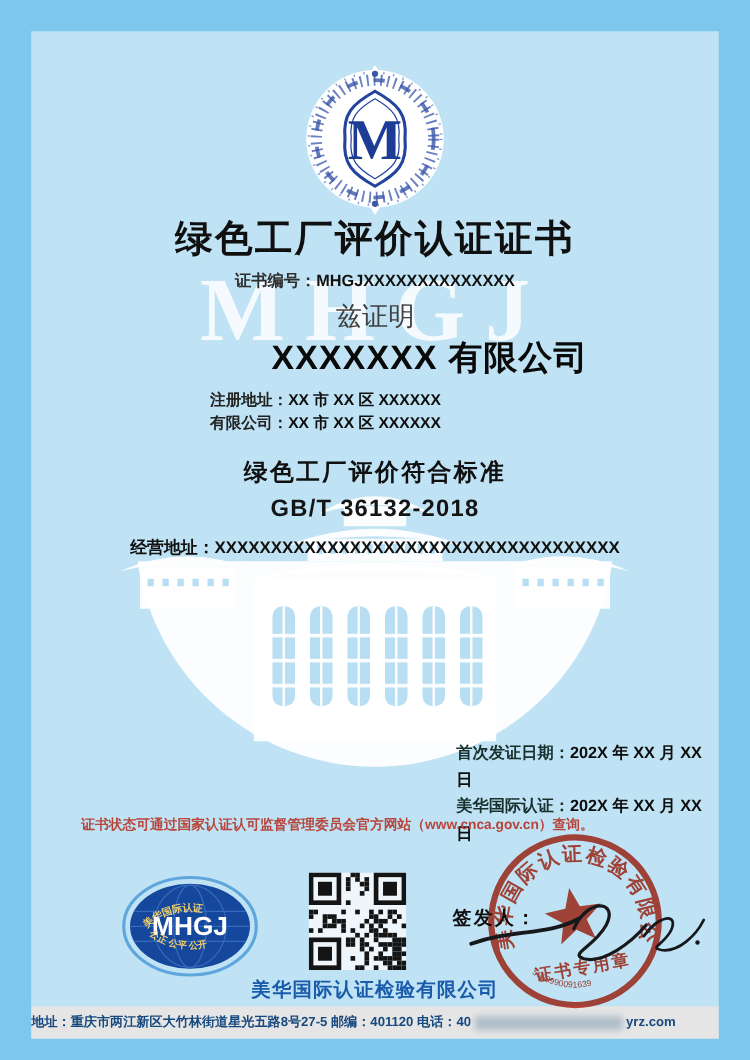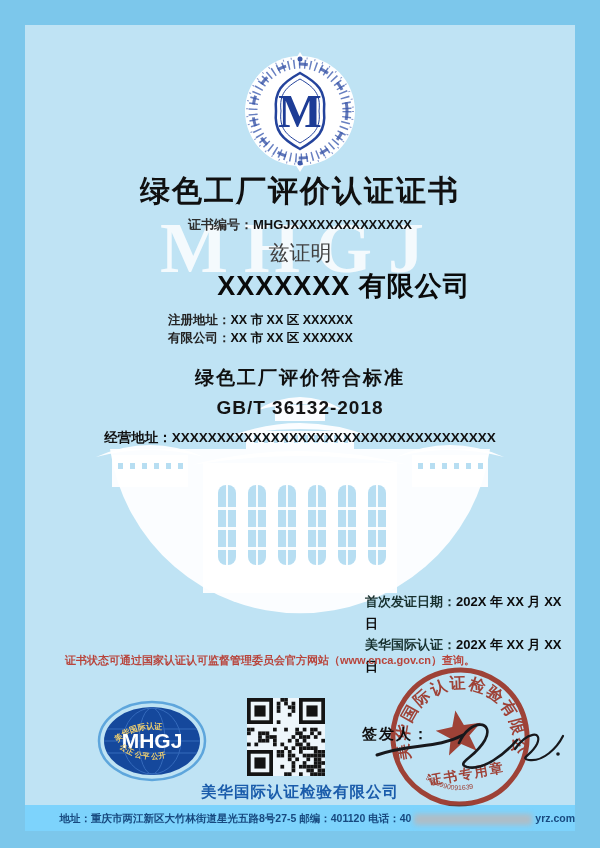--- a/index.html
+++ b/index.html
@@ -28,22 +28,22 @@
   .dates .val{color:#0c0c0c;font-weight:800;}
   .notes{left:40px;top:627px;font-size:11px;font-weight:700;color:#b8453c;line-height:17.5px;z-index:2;}
 
   .logo{left:72px;top:668px;z-index:2;}
   .qr{left:222px;top:673px;z-index:2;}
   .issuer{left:337px;top:700px;font-size:15px;font-weight:800;color:#101010;z-index:2;letter-spacing:2px;}
   .seal{left:360px;top:637px;z-index:5;transform:rotate(-10deg);opacity:.92;mix-blend-mode:multiply;}
   .sig{left:340px;top:672px;z-index:6;}
   .issuing-co{top:757px;font-size:15.5px;font-weight:800;color:#1a5cab;letter-spacing:1px;z-index:2;}
 
-  .addr-strip{left:0;bottom:0;width:100%;height:26px;background:#7dd3fc;z-index:3;
-              font-size:10.5px;font-weight:700;color:#17497f;line-height:26px;text-align:right;white-space:nowrap;}
+  .addr-strip{left:0;bottom:0;width:100%;height:26px;background:#e5e5e5;z-index:3;
+              font-size:10.5px;font-weight:700;color:#17497f;line-height:26px;text-align:left;white-space:nowrap;}
   .blur-block{display:inline-block;width:118px;height:11px;background:#aebdc7;border-radius:2px;
               filter:blur(2.5px);vertical-align:middle;margin:0 3px;}
 </style>
 </head>
 <body>
 
 <div class="page">
   <div class="inner">
 
     <div class="abs ctr wm-mhgj">MHGJ</div>

